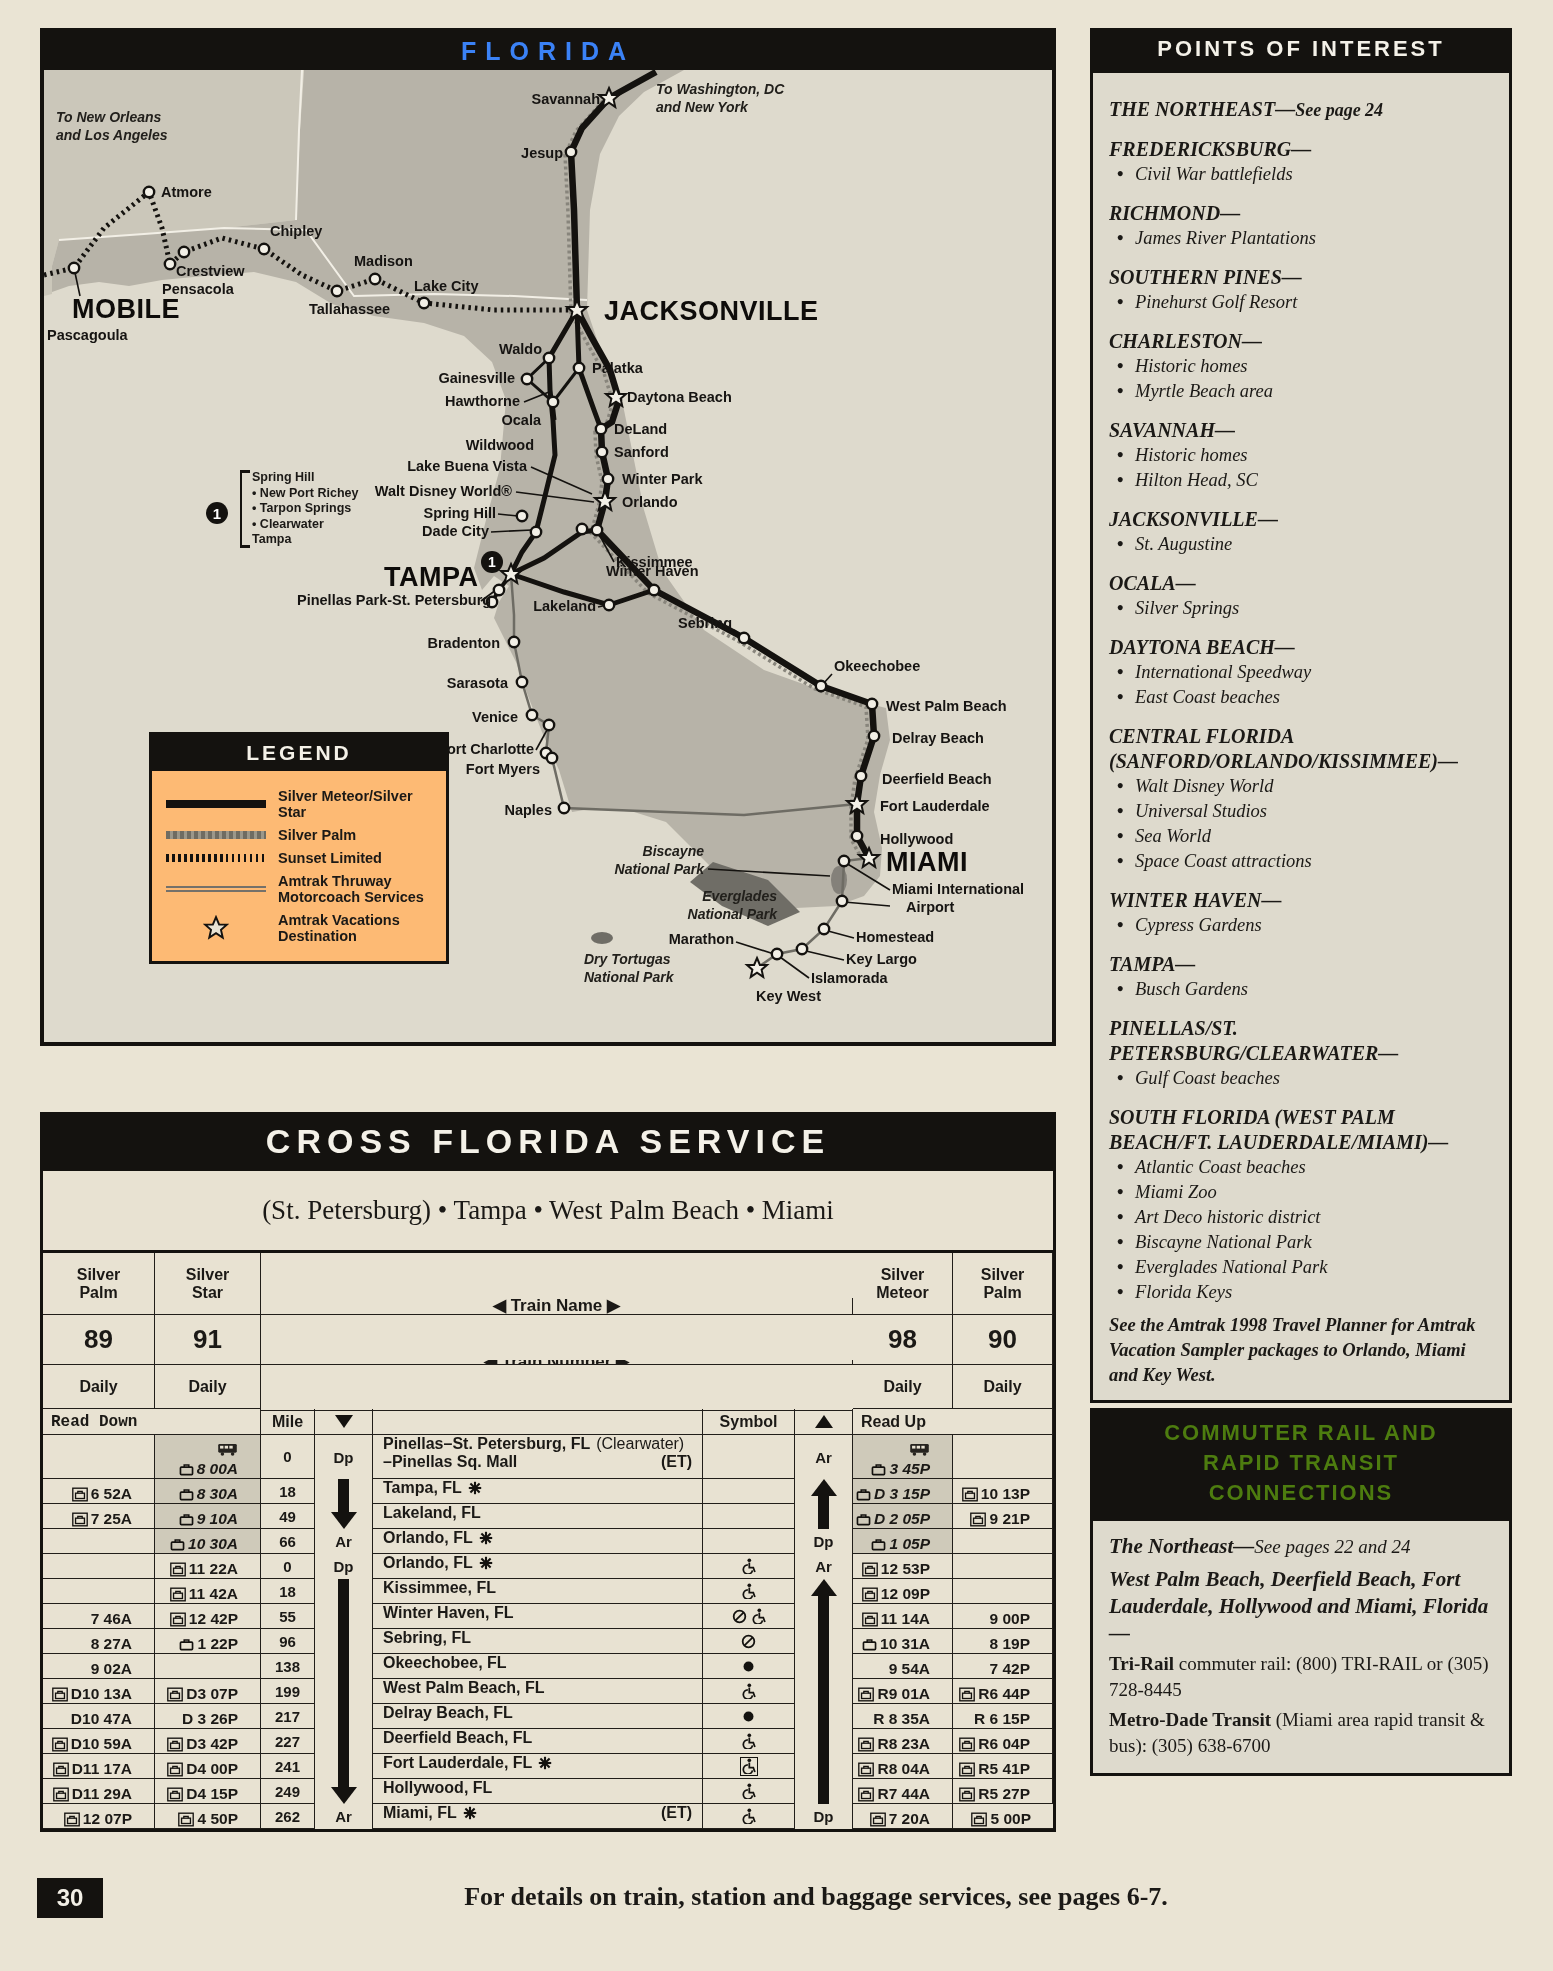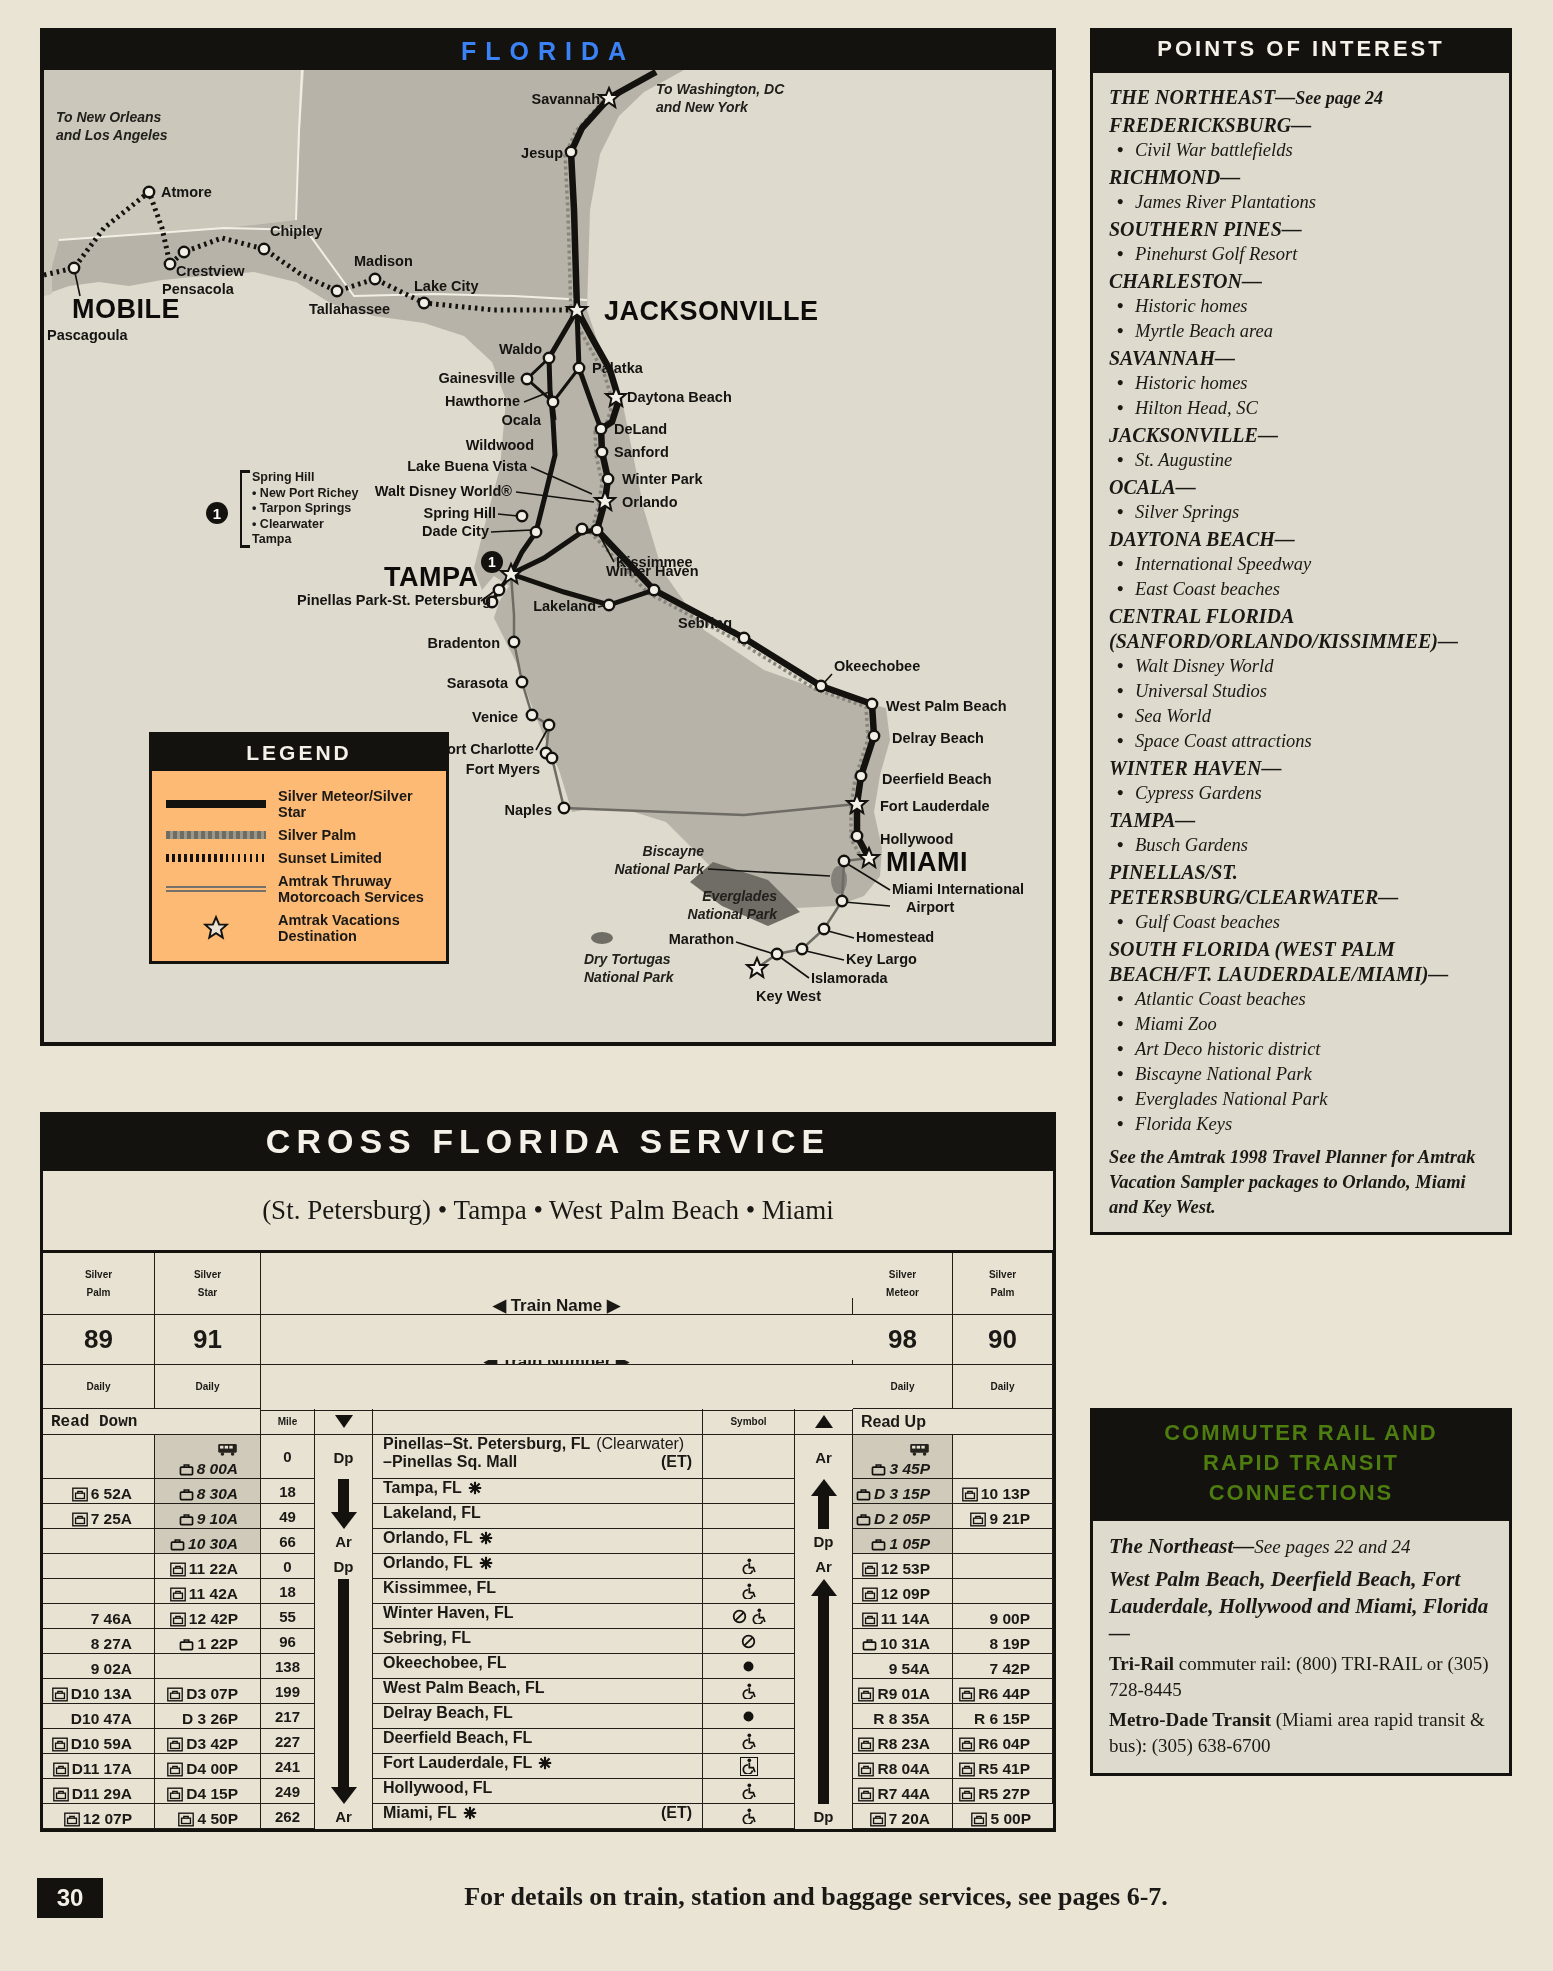--- a/index.html
+++ b/index.html
@@ -31,21 +31,21 @@
   .lg-lab{font-size:14.5px;font-weight:bold;line-height:16px;}
   .sw-solid{height:8px;width:100px;background:#14120f;}
   .sw-hatch{height:8px;width:100px;background:repeating-linear-gradient(90deg,#6f6c62 0 4px,#9b978a 4px 7px);}
   .sw-ticks{height:8px;width:100px;background:repeating-linear-gradient(90deg,#14120f 0 2.5px,transparent 2.5px 6px);}
   .sw-thin{height:6px;width:100px;border-top:2px solid #74716a;border-bottom:2px solid #74716a;box-sizing:border-box;}
   
   #poi{position:absolute;left:1090px;top:28px;width:422px;}
   #poi-head{background:#14120f;color:#f4f1e8;font-size:22px;font-weight:bold;letter-spacing:3px;text-align:center;padding:8px 12px;}
   #poi-body{border:3px solid #14120f;background:#dedacd;padding:10px 14px 12px 16px;
             font-family:"Liberation Serif",serif;}
-  .poi-h{font-size:20px;font-weight:bold;font-style:italic;line-height:25px;margin-top:2px;}
+  .poi-h{font-size:20px;font-weight:bold;font-style:italic;line-height:25px;margin-top:14px;}
   .poi-h .note{font-weight:bold;font-style:italic;font-size:18px;}
   .poi-it{font-size:18.5px;font-style:italic;line-height:25px;padding-left:26px;position:relative;}
   .poi-it:before{content:"•";position:absolute;left:8px;font-style:normal;font-weight:bold;}
   .poi-foot{font-size:18.5px;font-weight:bold;font-style:italic;line-height:25px;margin-top:8px;}
   #commuter{position:absolute;left:1090px;top:1408px;width:422px;}
   #com-head{background:#14120f;color:#4d7c0f;font-size:22px;font-weight:bold;letter-spacing:2px;text-align:center;
             padding:10px 0;line-height:30px;}
   #com-body{border:3px solid #14120f;background:#dedacd;padding:12px 14px 14px 16px;font-family:"Liberation Serif",serif;}
   .com-ne{font-size:21px;font-weight:bold;font-style:italic;line-height:27px;}
   .com-ne .note{font-size:19px;font-weight:normal;font-style:italic;}
@@ -57,21 +57,21 @@
   #tt-title{background:#14120f;color:#f4f1e8;text-align:center;font-size:34px;font-weight:bold;letter-spacing:6px;
             padding:7px 0;border:3px solid #14120f;box-sizing:border-box;}
   #tt-sub{border:3px solid #14120f;border-top:none;text-align:center;font-family:"Liberation Serif",serif;
           font-size:27px;font-weight:normal;padding:24px 0;background:#e8e2d2;box-sizing:border-box;}
   #grid{display:grid;border:3px solid #14120f;border-top:none;background:#e8e2d2;box-sizing:border-box;
         grid-template-columns:112px 106px 54px 58px 330px 92px 58px 100px 100px;
         grid-template-rows:62px 50px 44px 26px 44px repeat(14,25px);}
   .cell{border-right:1.5px solid #211e1a;border-bottom:1.5px solid #211e1a;display:flex;align-items:center;
         justify-content:center;font-weight:bold;overflow:hidden;box-sizing:border-box;}
   .cell:last-child{border-right:none;}
-  .th{font-size:10px;text-align:center;line-height:18px;}
+  .th{font-size:16px;text-align:center;line-height:18px;}
   .num{font-size:26px;}
   .ctr{font-size:17px;margin-top:45px;}
   .rd{justify-content:flex-start;padding-left:8px;font-size:16px;}
   .time{justify-content:flex-end;padding-right:22px;font-size:15.5px;white-space:nowrap;flex-direction:column;align-items:flex-end;}
   .time .tl{display:flex;align-items:center;gap:3px;}
   .shade{background:#cfcaba;}
   .shade .tl,.shade.time{font-style:italic;}
   .station{justify-content:flex-start;padding-left:10px;font-size:16px;flex-direction:column;align-items:stretch;}
   .station .l1,.station .l2{display:flex;align-items:center;gap:6px;line-height:18px;}
   .station .note{font-weight:normal;}

